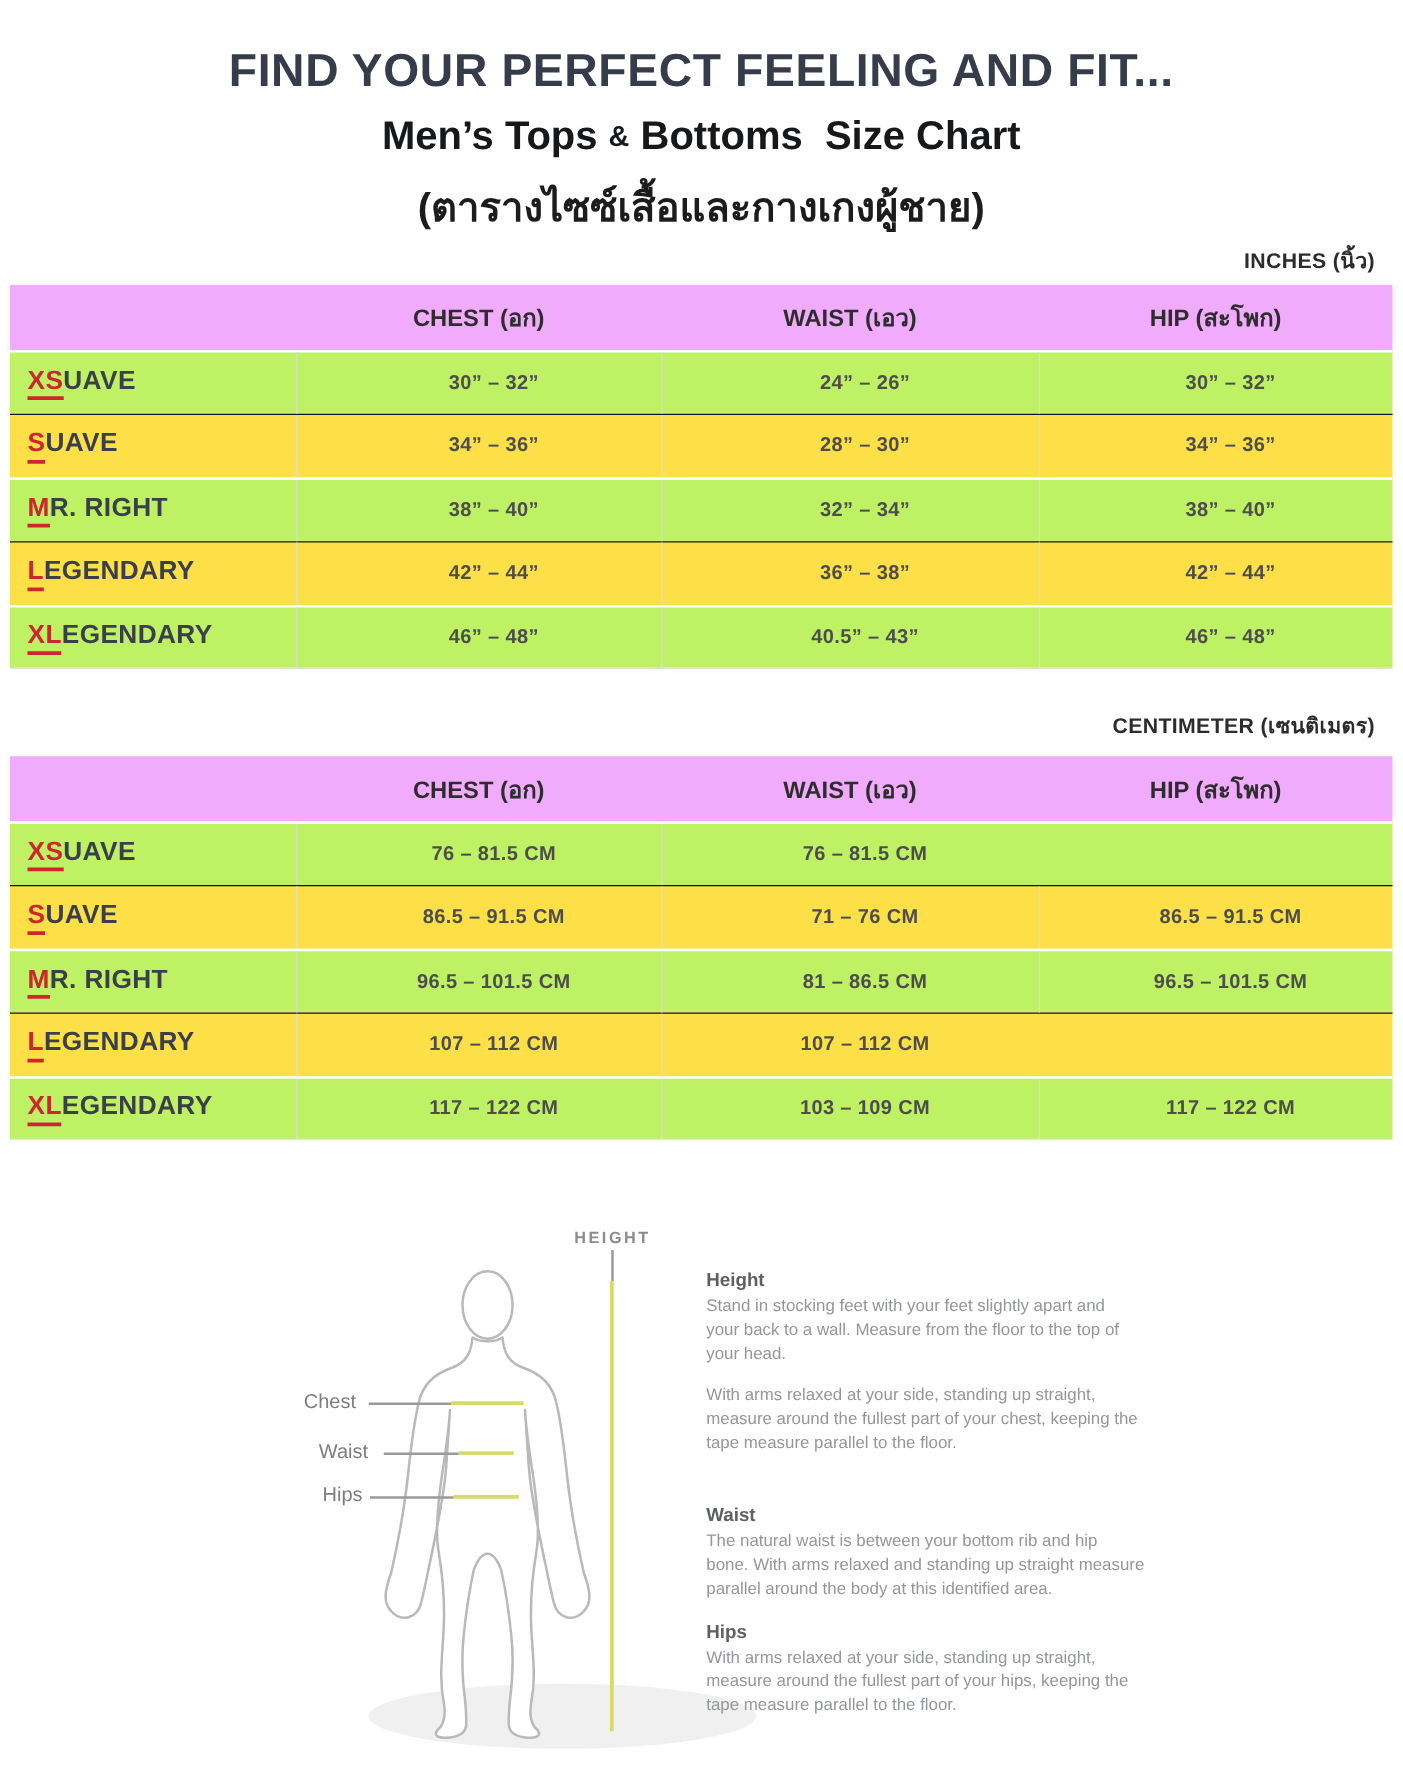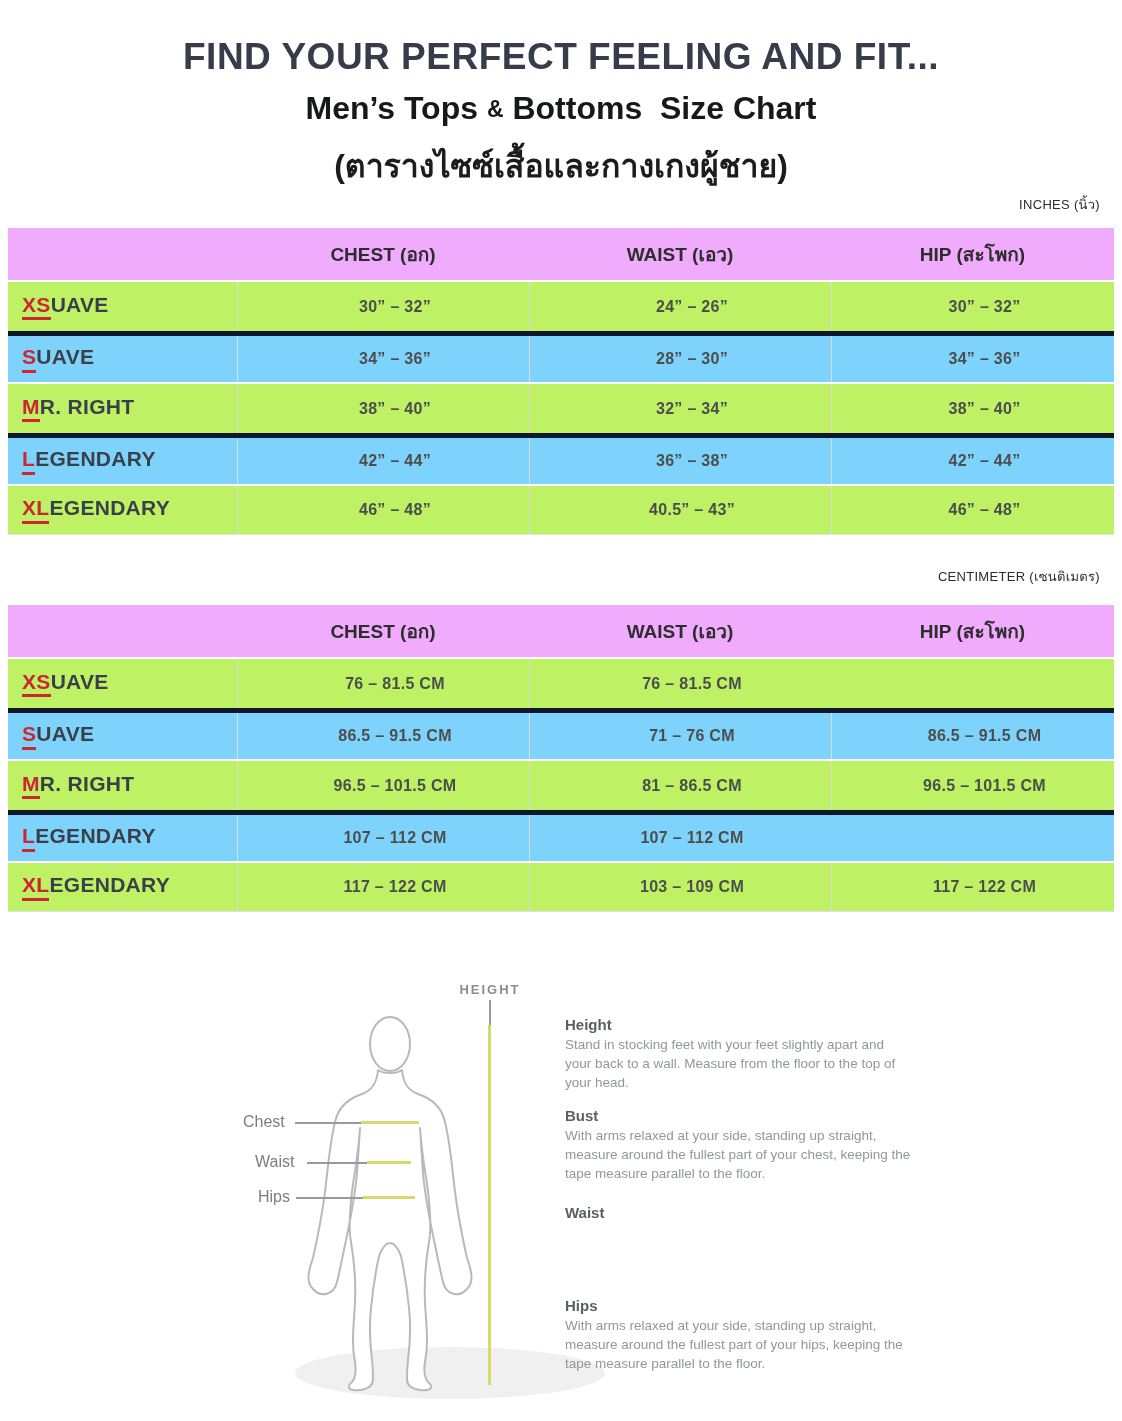--- a/index.html
+++ b/index.html
@@ -25,39 +25,39 @@
     position:absolute;top:90px;left:0;width:100%;text-align:center;
     font-size:32px;font-weight:bold;color:#17181a;white-space:pre;
   }
   .subtitle .amp{font-size:23px;font-weight:bold;vertical-align:2px;}
   .subtitle-thai{
     position:absolute;top:140px;left:0;width:100%;text-align:center;
     font-size:32px;font-weight:bold;color:#1c1c1c;
   }
 
   
-  .unit-label{position:absolute;right:22px;font-size:13px;font-weight:normal;color:#2c2c2c;letter-spacing:.3px;}
+  .unit-label{position:absolute;right:22px;font-size:17px;font-weight:bold;color:#2c2c2c;letter-spacing:.3px;}
   .unit-label.inches{top:194px;}
   .unit-label.centimeter{top:566px;}
 
   
   .size-table{position:absolute;left:8px;width:1106px;}
   .size-table.inches{top:228px;}
   .size-table.centimeter{top:605px;}
   .t-header{
     display:grid;grid-template-columns:229px 292px 302px 283px;
     height:52px;background:#f0abfc;align-items:center;
   }
   .t-header .hcell{text-align:center;font-size:19px;font-weight:bold;color:#2d2d2d;}
   .t-row{
     display:grid;grid-template-columns:229px 292px 302px 283px;
     height:51px;align-items:center;border-top:2px solid #fff;
   }
   .t-row.odd{background:#bef264;}
-  .t-row.even{background:#7dd3fc;border-top:5px solid #0f172a;}
+  .t-row.even{background:#fde047;border-top:1px solid #0f172a;}
   .t-row:last-child{border-bottom:1px solid #e3e3e3;}
   .lcell{padding-left:14px;font-size:21px;font-weight:bold;color:var(--label-dark);letter-spacing:.3px;}
   .lcell .pre{
     color:var(--accent-red);display:inline-block;
     border-bottom:3px solid var(--accent-red);padding-bottom:1px;line-height:1.05;
   }
   .vcell{
     text-align:right;font-size:16px;font-weight:bold;color:#4d4d4d;
     letter-spacing:.3px;height:100%;display:flex;align-items:center;justify-content:center;
     border-left:1px solid #dcdcdc;
@@ -258,27 +258,29 @@
   <div class="hline-y hips"></div>
 
   <div id="instructions">
       <div class="instr i0">
         <h4>Height</h4>
         <p>Stand in stocking feet with your feet slightly apart and
 your back to a wall. Measure from the floor to the top of
 your head.</p>
       </div>
       <div class="instr i1">
-        <h4>Bust</h4>
         <p>With arms relaxed at your side, standing up straight,
 measure around the fullest part of your chest, keeping the
 tape measure parallel to the floor.</p>
       </div>
       <div class="instr i2">
         <h4>Waist</h4>
+        <p>The natural waist is between your bottom rib and hip
+bone. With arms relaxed and standing up straight measure
+parallel around the body at this identified area.</p>
       </div>
       <div class="instr i3">
         <h4>Hips</h4>
         <p>With arms relaxed at your side, standing up straight,
 measure around the fullest part of your hips, keeping the
 tape measure parallel to the floor.</p>
       </div>
     </div>
 </div>
 

